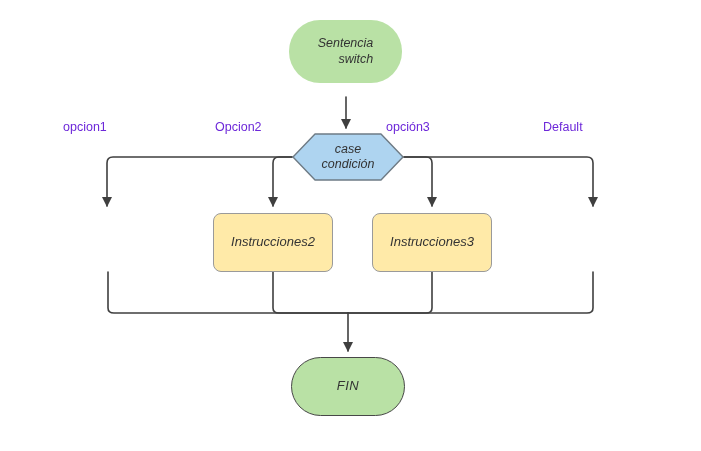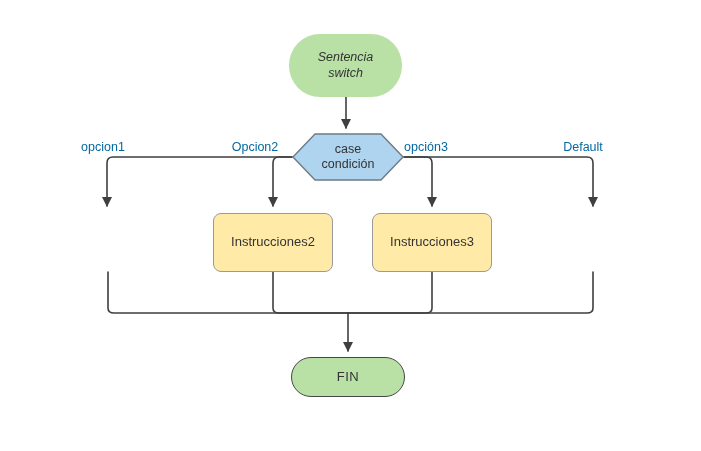--- a/index.html
+++ b/index.html
@@ -3,34 +3,34 @@
 <meta charset="utf-8">
 <style>
   html,body{margin:0;padding:0;background:#fff;}
   .canvas{
     position:relative;width:701px;height:451px;background:#ffffff;
     font-family:"Liberation Sans",sans-serif;color:#333;overflow:hidden;
   }
   svg.wires{position:absolute;left:0;top:0;width:701px;height:451px;}
   .node{
     position:absolute;display:flex;align-items:center;justify-content:center;
-    text-align:center;box-sizing:border-box;line-height:1.25;
+    text-align:center;box-sizing:border-box;line-height:1.25;font-style:italic;
   }
   .stadium{background:#b9e1a5;border-radius:31px;}
-  .start-node{left:289px;top:34px;width:113px;height:63px;font-style:italic;font-size:12.5px;white-space:pre-line;}
-  .end-node{left:291px;top:357px;width:114px;height:40px;border:1.4px solid #474747;font-size:13px;letter-spacing:.5px;}
+  .start-node{left:289px;top:20px;width:113px;height:63px;font-style:italic;font-size:12.5px;white-space:pre-line;text-align:right;}
+  .end-node{left:291px;top:357px;width:114px;height:59px;border:1.4px solid #474747;font-size:13px;letter-spacing:.5px;}
   .hex{left:292px;top:133px;width:112px;height:48px;}
   .hex svg{position:absolute;left:0;top:0;}
   .hex-label{position:relative;font-size:12.5px;line-height:1.2;white-space:pre-line;}
   .process{
     top:213px;width:120px;height:59px;background:#ffeaa8;border:1px solid #9a9a9a;
     border-radius:8px;font-size:13px;white-space:pre-line;
   }
   .p1{left:48px}.p2{left:213px}.p3{left:372px}.p4{left:533px}
-  .branch-label{position:absolute;top:140px;width:80px;text-align:center;font-size:12.5px;color:#0369a1;}
+  .branch-label{position:absolute;top:120px;width:80px;text-align:left;font-size:12.5px;color:#6d28d9;}
   .bl1{left:63px}.bl2{left:215px}.bl3{left:386px}.bl4{left:543px}
 </style>
 </head>
 <body>
 
 <div class="canvas">
 
   <svg class="wires" viewBox="0 0 701 451" xmlns="http://www.w3.org/2000/svg">
     <defs>
       <marker id="arrow" viewBox="0 0 10 10" refX="9" refY="5" markerWidth="6.5" markerHeight="6.5" orient="auto-start-reverse">

